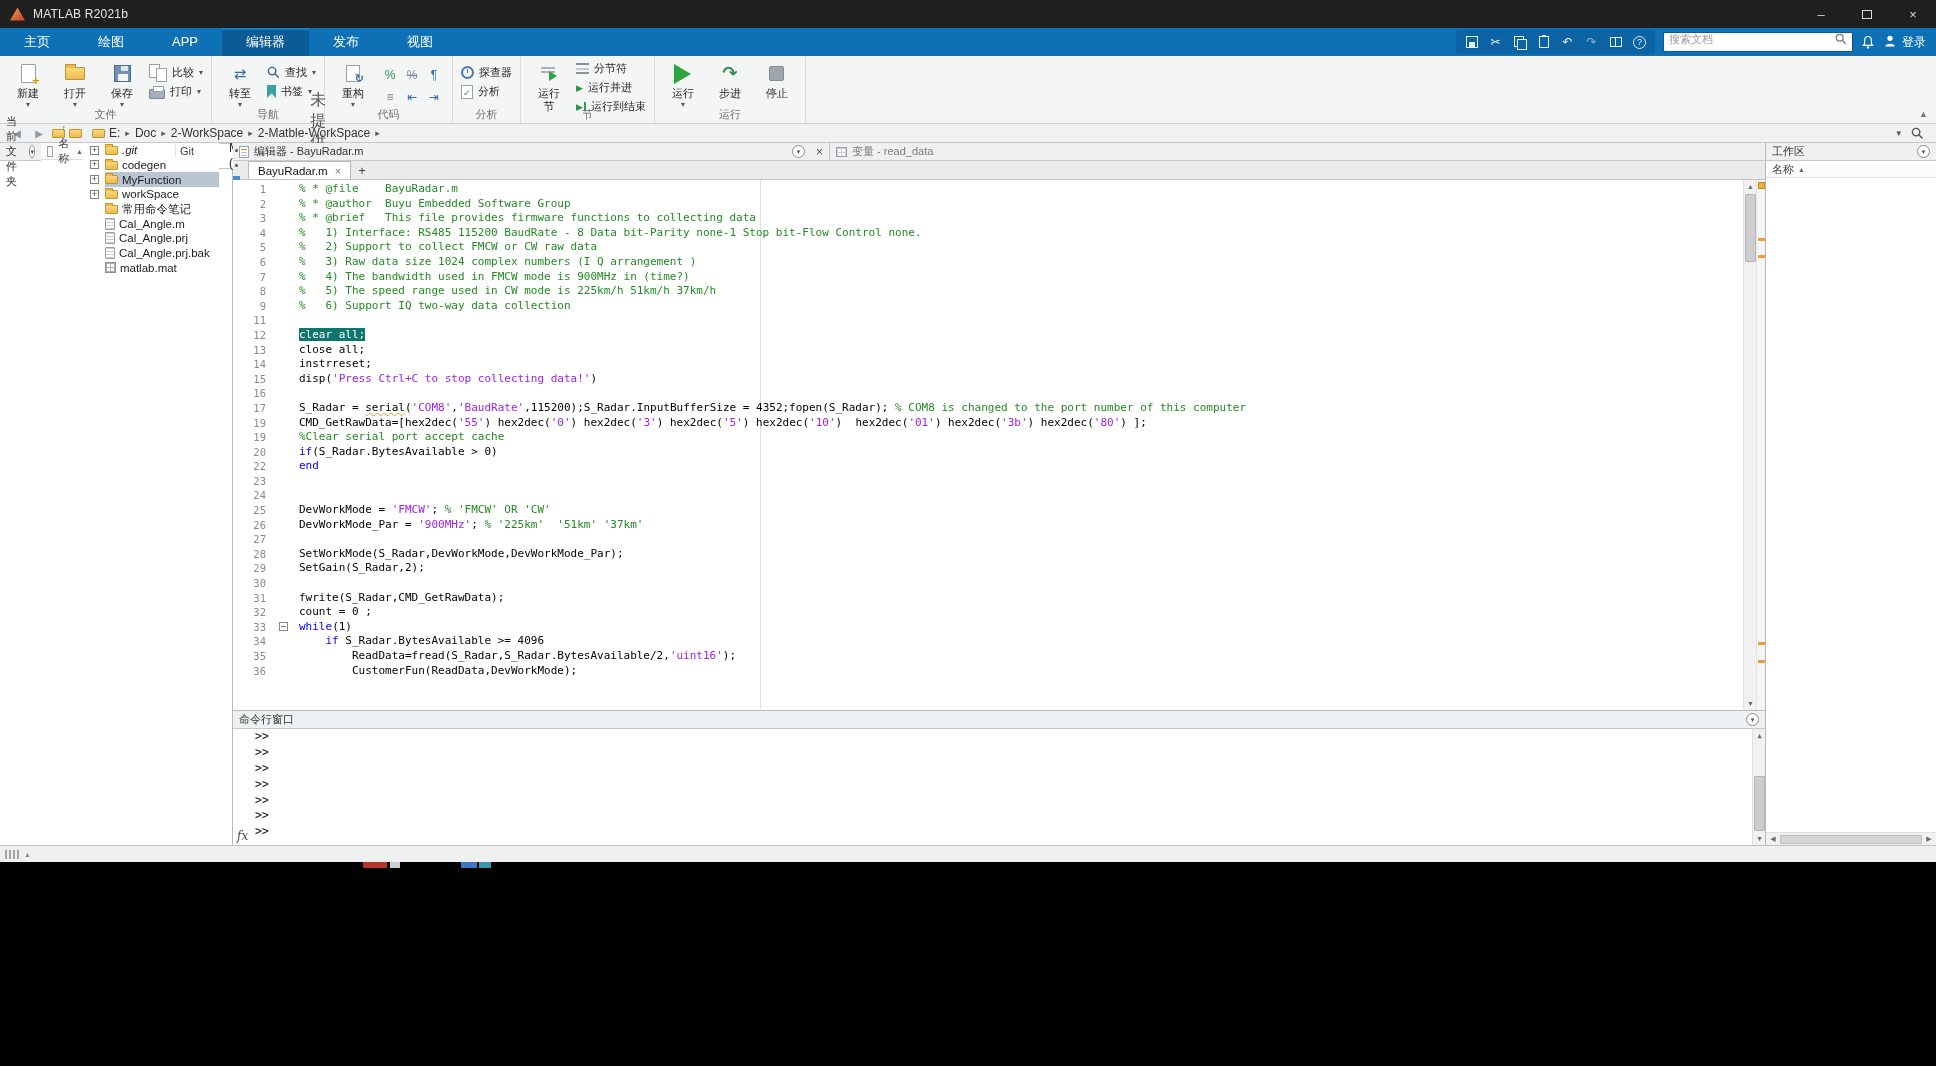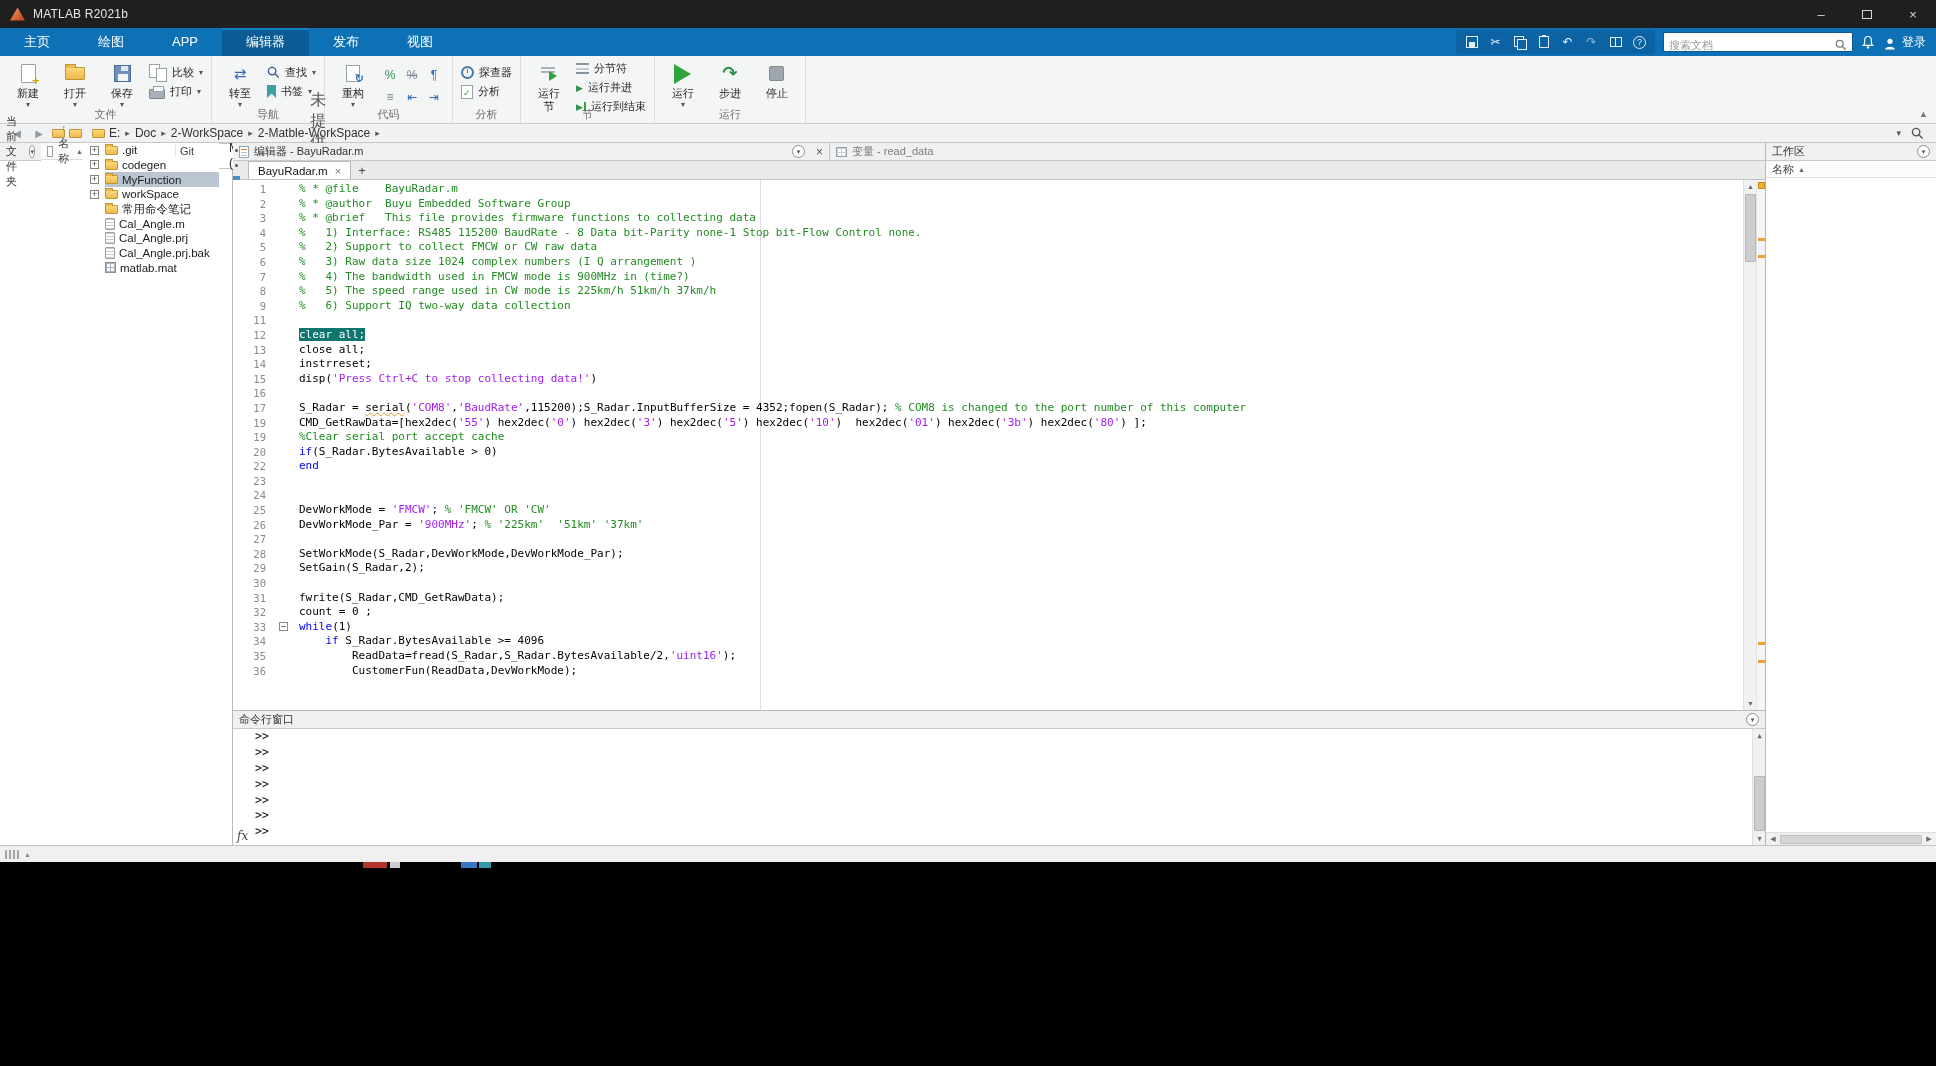--- a/index.html
+++ b/index.html
@@ -27,24 +27,24 @@
 .q-floppy::after{content:"";position:absolute;left:2px;bottom:0;width:6px;height:5px;background:#e6eff7}
 .q-copy{width:12px;height:12px;position:relative}
 .q-copy::before,.q-copy::after{content:"";position:absolute;width:8px;height:9px;border:1px solid #e6eff7}
 .q-copy::before{left:0;top:0}.q-copy::after{left:3px;top:3px;background:#0b63a3}
 .q-paste{width:10px;height:12px;border:1px solid #e6eff7;position:relative}
 .q-paste::before{content:"";position:absolute;left:2px;top:-2px;width:4px;height:2px;background:#e6eff7}
 .q-grid{width:12px;height:10px;border:1px solid #e6eff7;position:relative}
 .q-grid::after{content:"";position:absolute;left:4px;top:0;bottom:0;width:1px;background:#e6eff7}
 .q-help{width:13px;height:13px;border:1px solid #e6eff7;border-radius:50%;font-size:9px;display:flex;align-items:center;justify-content:center}
 .dim{opacity:.55}
-.doc-search{width:190px;height:20px;background:#fff;border-radius:2px;display:flex;align-items:flex-end;padding:0 5px;border:1px solid #0a5a92}
+.doc-search{width:190px;height:20px;background:#fff;border-radius:2px;display:flex;align-items:flex-start;padding:0 5px;border:1px solid #0a5a92}
 .doc-search input{flex:1;border:none;outline:none;font-size:11px;color:#333;font-family:"Liberation Sans",sans-serif;background:transparent}
 .doc-search input::placeholder{color:#9a9a9a}
-.signin{display:flex;align-items:flex-end;gap:5px;color:#fff;font-size:12px}
+.signin{display:flex;align-items:flex-start;gap:5px;color:#fff;font-size:12px}
 
 
 .toolstrip{position:absolute;top:56px;left:0;width:100%;height:68px;background:#f4f5f5;border-bottom:1px solid #cfcfcf;display:flex}
 .ts-group{position:relative;height:100%;border-right:1px solid #dddddd;padding:3px 8px 16px;display:flex;align-items:flex-start;gap:7px}
 .ts-label{position:absolute;left:0;right:0;bottom:1px;text-align:center;font-size:11px;color:#6e6e6e}
 .bb{display:flex;flex-direction:column;align-items:center;width:40px;padding-top:1px}
 .bb-ic{height:27px;display:flex;align-items:center;justify-content:center}
 .bb-lb{font-size:11px;color:#262626;line-height:13px;text-align:center;white-space:pre-line}
 .bb-dd{font-size:8px;color:#555;line-height:9px}
 .sb-col{display:flex;flex-direction:column;gap:4px;padding-top:6px}
@@ -465,21 +465,21 @@
         <span>名称</span>
         <span class="sort-asc">▲</span>
         <span class="col-sep"></span>
         <span class="git-col-label">Git</span>
       </div>
       <div class="tree">
           <div class="tree-row">
             <span class="expander">+</span>
             <span class="row-main">
               <span class="fi-folder"></span>
-              <span style="white-space: nowrap;">.git</span>
+              <span style="white-space: nowrap; font-style: italic;">.git</span>
             </span>
             <span class="git-cell">
               <span class="g-dot"></span>
             </span>
           </div>
           <div class="tree-row">
             <span class="expander">+</span>
             <span class="row-main">
               <span class="fi-folder"></span>
               <span style="white-space: nowrap;">codegen</span>

